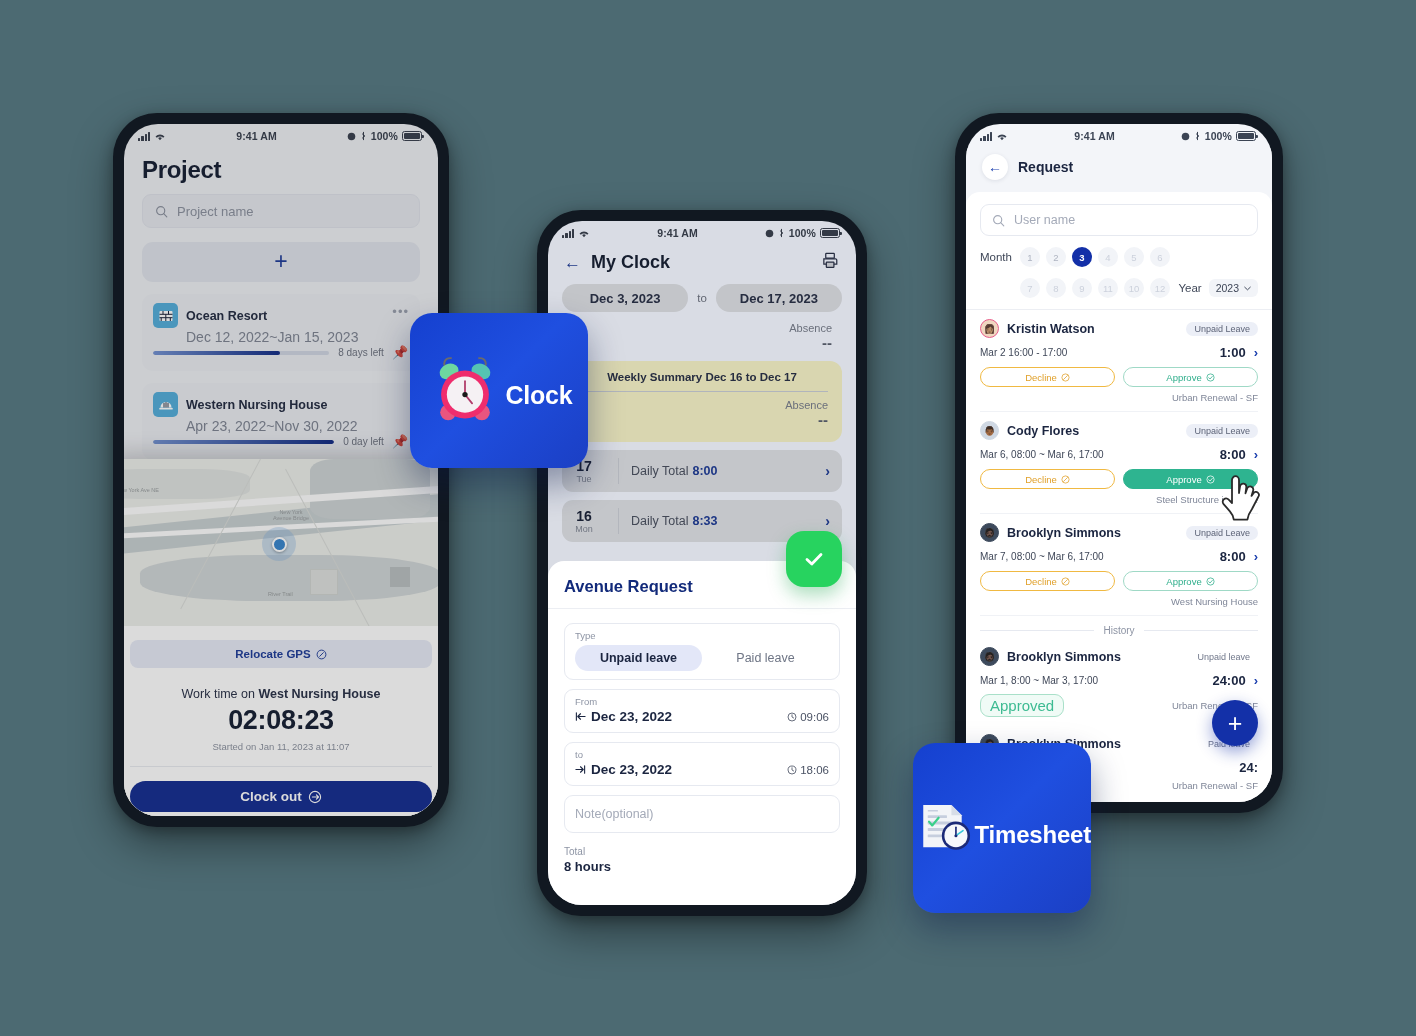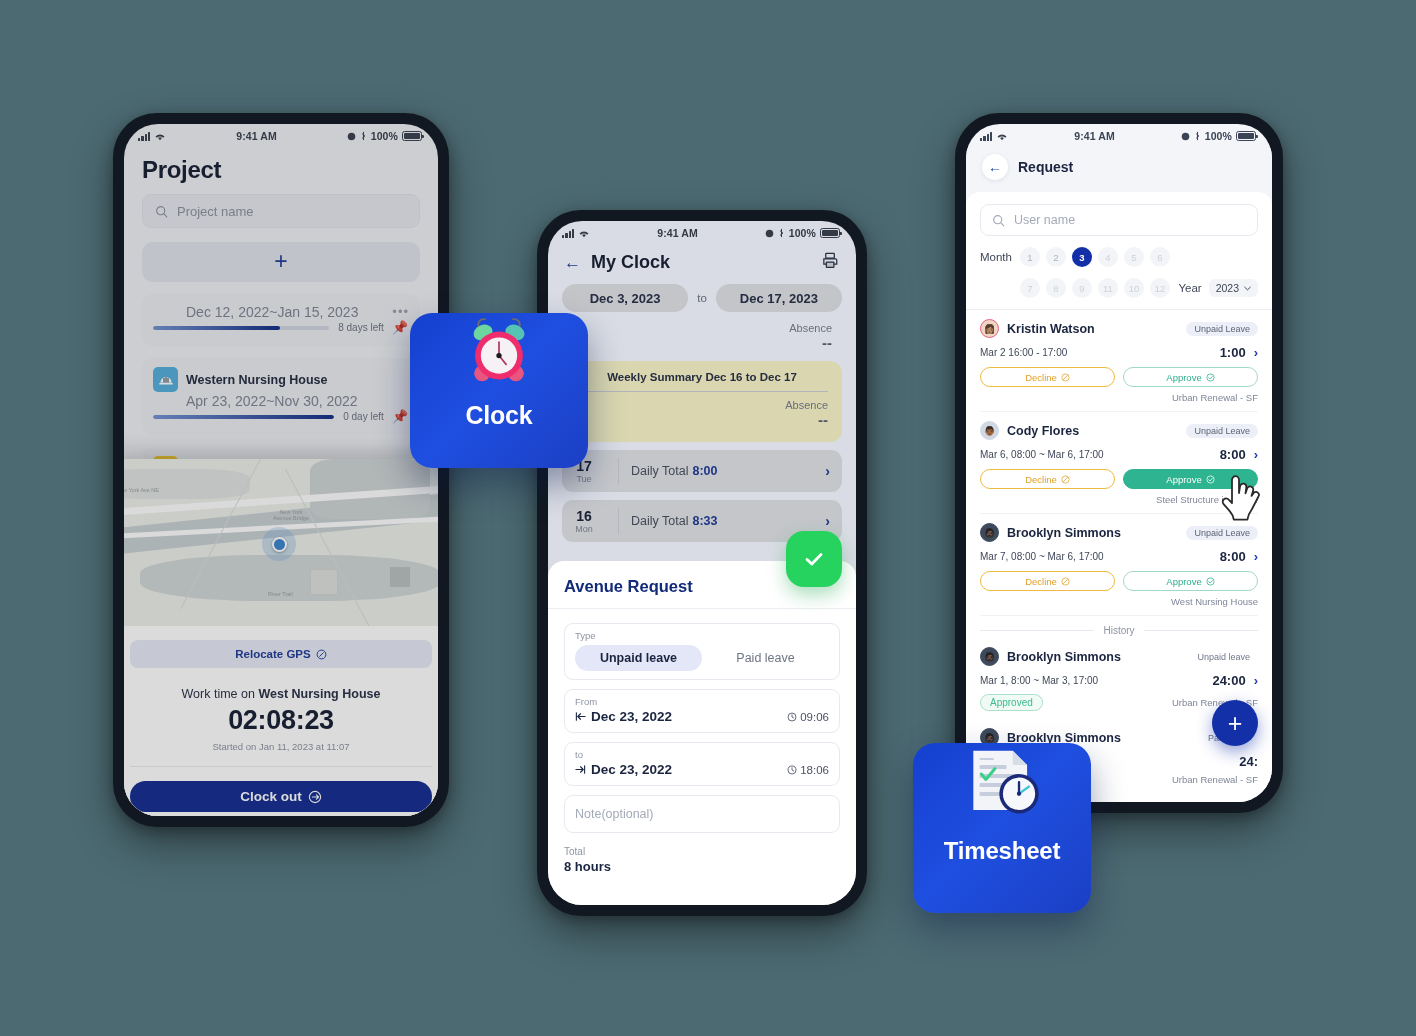--- a/index.html
+++ b/index.html
@@ -208,29 +208,29 @@
   .btn-dec, .btn-app {
     flex:1; height:20px;border-radius:10px;display:flex;align-items:center;justify-content:center;gap:4px;font-size:9.5px;
   }
   .btn-dec { border:1px solid #f0b942; color:#e0a02a; }
   .btn-app { border:1px solid #9fd9c6; color:#2eae8b; }
   .btn-app.filled { background:#2eb490; border-color:#2eb490; color:#fff; }
   .rc-site { text-align:right; font-size:9.5px; color:#7f8698; margin-top:5px;}
   .hist-div { display:flex;align-items:center;gap:9px; margin: 9px 0 2px; }
   .hist-div i { flex:1;height:1px;background:#e6e9f0;display:block;}
   .hist-div span { font-size:10px;color:#8d94a4;}
-  .chip-appr { display:inline-flex;align-items:center;border:1px solid #a9e0c9;background:#f0fbf6;color:#3dbb92;border-radius:9px;padding:2px 9px;font-size:10px;}
+  .chip-appr { display:inline-flex;align-items:center;border:1px solid #a9e0c9;background:#f0fbf6;color:#3dbb92;border-radius:9px;padding:2px 9px;font-size:15px;}
   .fab { position:absolute; right:14px; bottom:56px; width:46px;height:46px;border-radius:50%;background:#1330a8;color:#fff;display:flex;align-items:center;justify-content:center;font-size:25px;font-weight:300;box-shadow:0 6px 16px rgba(19,48,168,.45); z-index:9;}
 
   
   .appcard {
     position:absolute; border-radius: 22px; z-index: 12;
     background: linear-gradient(135deg,#1540cf 0%,#1f4fe0 48%,#1b3fc4 100%);
     box-shadow: 0 16px 34px rgba(10,25,70,.40);
-    display:flex; flex-direction:column; align-items:center; 
+    display:flex; flex-direction:row; align-items:center; justify-content:center;
   }
   .appcard .lbl { color:#fff; font-size:24px; font-weight:600; margin-top:14px; letter-spacing:-.2px;}
   #app-clock { left: 410px; top: 313px; width: 178px; height: 155px; }
   #app-clock .lbl { font-size: 25px; margin-top: 10px;}
   #app-timesheet { left: 913px; top: 743px; width: 178px; height: 170px; }
 
   
   .cursor { position:absolute; z-index:20; }
 </style>
 </head>
@@ -277,20 +277,29 @@
           </svg>
         <span class="ph">Project name</span>
       </div>
 
       <div class="add-card">
         <span class="plus-blue">+</span>
       </div>
 
       <div class="proj-card">
         <div class="dots">•••</div>
+        <div class="proj-head">
+          <div class="proj-ico brick">
+            <svg width="16" height="16" viewBox="0 0 16 16">
+                <rect x="1.5" y="3" width="13" height="10" rx="1" fill="#fff"></rect>
+                <path d="M1.5 6.3h13M1.5 9.7h13M5 3v3.3M10.5 3v3.3M7.8 6.3v3.4M3.2 9.7V13M12.3 9.7V13M7.8 9.7V13" stroke="#1b2540" stroke-width="1"></path>
+              </svg>
+          </div>
+          <span class="proj-name">Ocean Resort</span>
+        </div>
         <div class="proj-dates">Dec 12, 2022~Jan 15, 2023</div>
         <div class="proj-prog">
           <span class="bar">
               <i style="width:72%"></i>
             </span>
           <span class="days">8 days left</span>
           <span class="pin">📌</span>
         </div>
       </div>
 

